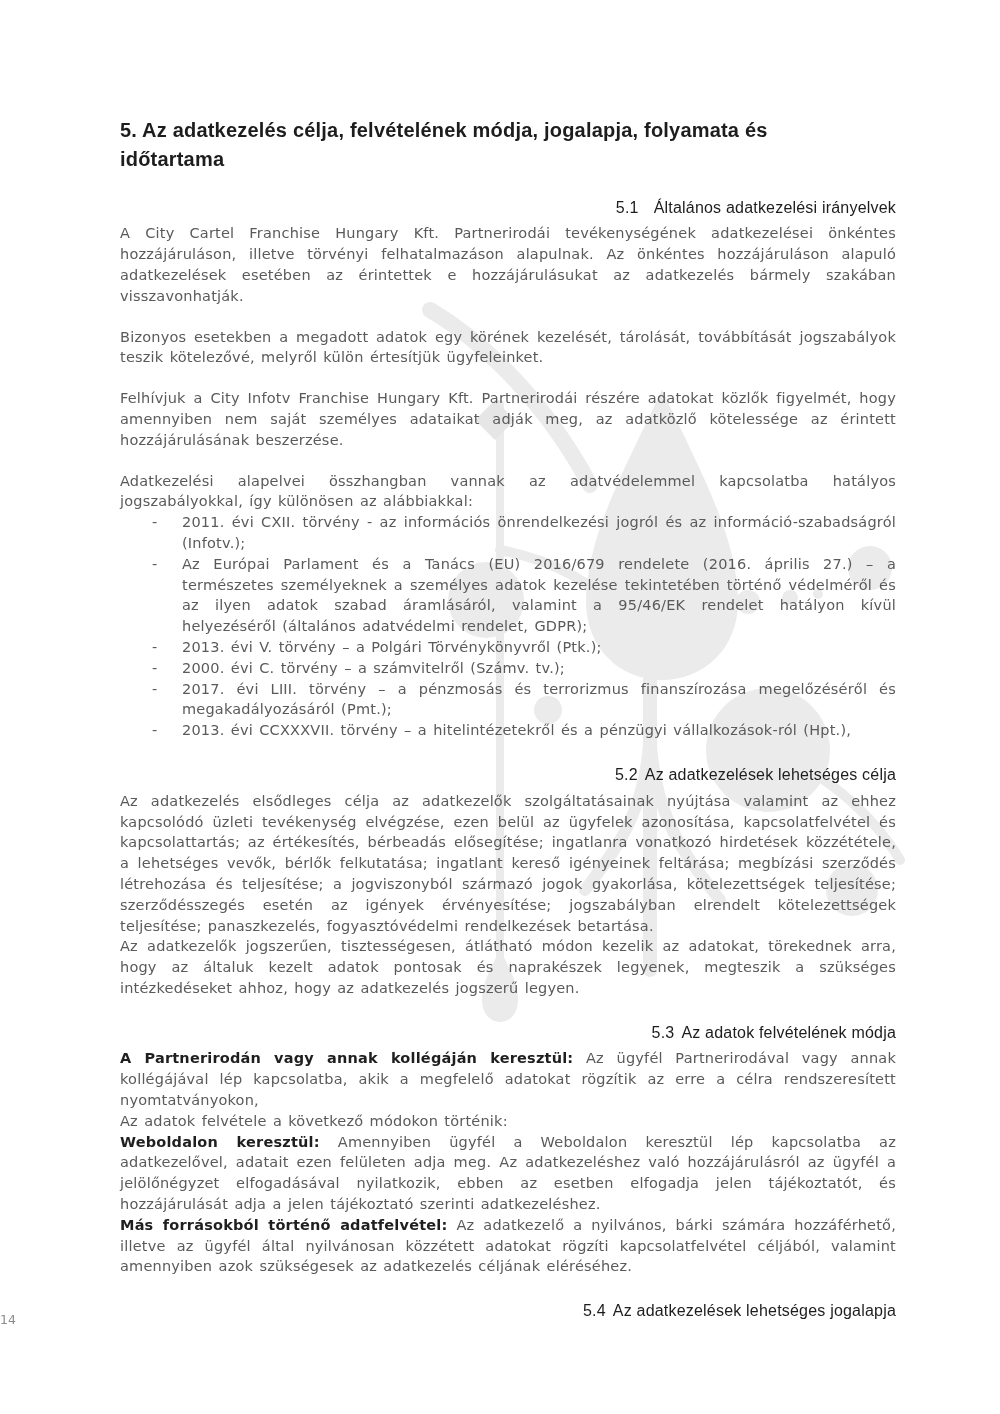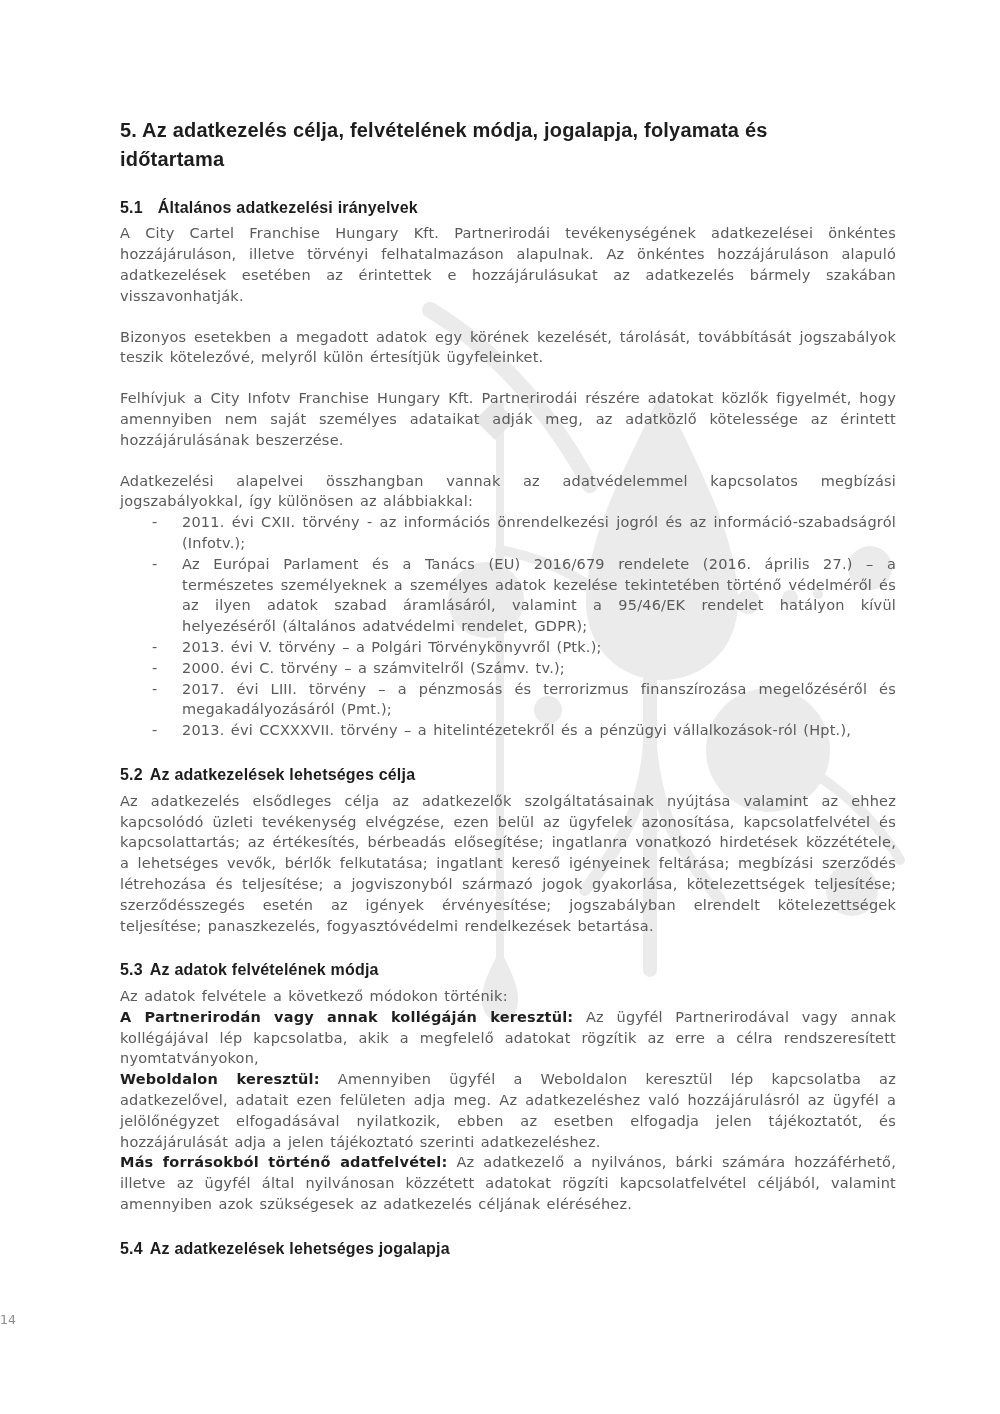--- a/index.html
+++ b/index.html
@@ -31,26 +31,27 @@
     font-weight:800;
     font-size:20px;
     line-height:1.44;
     color:#1d1d1d;
     letter-spacing:0.2px;
     margin:0 0 24px 0;
   }
   .doc-title span{display:block;}
   .section-heading{
     font-family:"Liberation Sans", sans-serif;
-    font-weight:700;
+    font-weight:400;
     font-size:16px;
     line-height:1.3;
     color:#1d1d1d;
     letter-spacing:0.2px;
     margin:24px 0 5px 0;
+    text-align:right;
   }
   .section-heading .sec-num{margin-right:7px;}
   .section-heading.wide-gap .sec-num{margin-right:15px;}
   .section-heading:first-of-type{margin-top:0;}
   p, .b-text{
     margin:0 0 20px 0;
     font-size:14.5px;
     line-height:20.8px;
     color:#5a5a5a;
     text-align:justify;
@@ -118,21 +119,21 @@
       <span>5. Az adatkezelés célja, felvételének módja, jogalapja, folyamata és</span>
       <span>időtartama</span>
     </h1>
 
     <h2 class="section-heading wide-gap">
       <span class="sec-num">5.1</span><span>Általános adatkezelési irányelvek</span>
     </h2>
     <p>A City Cartel Franchise Hungary Kft. Partnerirodái tevékenységének adatkezelései önkéntes hozzájáruláson, illetve törvényi felhatalmazáson alapulnak. Az önkéntes hozzájáruláson alapuló adatkezelések esetében az érintettek e hozzájárulásukat az adatkezelés bármely szakában visszavonhatják.</p>
     <p>Bizonyos esetekben a megadott adatok egy körének kezelését, tárolását, továbbítását jogszabályok teszik kötelezővé, melyről külön értesítjük ügyfeleinket.</p>
     <p>Felhívjuk a City Infotv Franchise Hungary Kft. Partnerirodái részére adatokat közlők figyelmét, hogy amennyiben nem saját személyes adataikat adják meg, az adatközlő kötelessége az érintett hozzájárulásának beszerzése.</p>
-    <p class="tight">Adatkezelési alapelvei összhangban vannak az adatvédelemmel kapcsolatos megbízási jogszabályokkal, így különösen az alábbiakkal:</p>
+    <p class="tight">Adatkezelési alapelvei összhangban vannak az adatvédelemmel kapcsolatba hatályos jogszabályokkal, így különösen az alábbiakkal:</p>
     <div class="bullets">
       <div class="bullet">
         <span class="dash">-</span>
         <span class="b-text">2011. évi CXII. törvény - az információs önrendelkezési jogról és az információ-szabadságról (Infotv.);</span>
       </div>
       <div class="bullet">
         <span class="dash">-</span>
         <span class="b-text">Az Európai Parlament és a Tanács (EU) 2016/679 rendelete (2016. április 27.) – a természetes személyeknek a személyes adatok kezelése tekintetében történő védelméről és az ilyen adatok szabad áramlásáról, valamint a 95/46/EK rendelet hatályon kívül helyezéséről (általános adatvédelmi rendelet, GDPR);</span>
       </div>
       <div class="bullet">
@@ -150,26 +151,27 @@
       <div class="bullet">
         <span class="dash">-</span>
         <span class="b-text">2013. évi CCXXXVII. törvény – a hitelintézetekről és a pénzügyi vállalkozások-ról (Hpt.),</span>
       </div>
     </div>
 
     <h2 class="section-heading">
       <span class="sec-num">5.2</span><span>Az adatkezelések lehetséges célja</span>
     </h2>
     <p class="tight">Az adatkezelés elsődleges célja az adatkezelők szolgáltatásainak nyújtása valamint az ehhez kapcsolódó üzleti tevékenység elvégzése, ezen belül az ügyfelek azonosítása, kapcsolatfelvétel és kapcsolattartás; az értékesítés, bérbeadás elősegítése; ingatlanra vonatkozó hirdetések közzététele, a lehetséges vevők, bérlők felkutatása; ingatlant kereső igényeinek feltárása; megbízási szerződés létrehozása és teljesítése; a jogviszonyból származó jogok gyakorlása, kötelezettségek teljesítése; szerződésszegés esetén az igények érvényesítése; jogszabályban elrendelt kötelezettségek teljesítése; panaszkezelés, fogyasztóvédelmi rendelkezések betartása.</p>
+    <p>Az adatkezelők jogszerűen, tisztességesen, átlátható módon kezelik az adatokat, törekednek arra, hogy az általuk kezelt adatok pontosak és naprakészek legyenek, megteszik a szükséges intézkedéseket ahhoz, hogy az adatkezelés jogszerű legyen.</p>
 
     <h2 class="section-heading">
       <span class="sec-num">5.3</span><span>Az adatok felvételének módja</span>
     </h2>
+    <p class="tight"><strong class="lead">A Partnerirodán vagy annak kollégáján keresztül:</strong><span> Az ügyfél Partnerirodával vagy annak kollégájával lép kapcsolatba, akik a megfelelő adatokat rögzítik az erre a célra rendszeresített nyomtatványokon,</span></p>
     <p class="tight">Az adatok felvétele a következő módokon történik:</p>
-    <p class="tight"><strong class="lead">A Partnerirodán vagy annak kollégáján keresztül:</strong><span> Az ügyfél Partnerirodával vagy annak kollégájával lép kapcsolatba, akik a megfelelő adatokat rögzítik az erre a célra rendszeresített nyomtatványokon,</span></p>
     <p class="tight"><strong class="lead">Weboldalon keresztül:</strong><span> Amennyiben ügyfél a Weboldalon keresztül lép kapcsolatba az adatkezelővel, adatait ezen felületen adja meg. Az adatkezeléshez való hozzájárulásról az ügyfél a jelölőnégyzet elfogadásával nyilatkozik, ebben az esetben elfogadja jelen tájékoztatót, és hozzájárulását adja a jelen tájékoztató szerinti adatkezeléshez.</span></p>
     <p><strong class="lead">Más forrásokból történő adatfelvétel:</strong><span> Az adatkezelő a nyilvános, bárki számára hozzáférhető, illetve az ügyfél által nyilvánosan közzétett adatokat rögzíti kapcsolatfelvétel céljából, valamint amennyiben azok szükségesek az adatkezelés céljának eléréséhez.</span></p>
 
     <h2 class="section-heading">
       <span class="sec-num">5.4</span><span>Az adatkezelések lehetséges jogalapja</span>
     </h2>
 
   </main>
 
   <div class="page-number">14</div>

